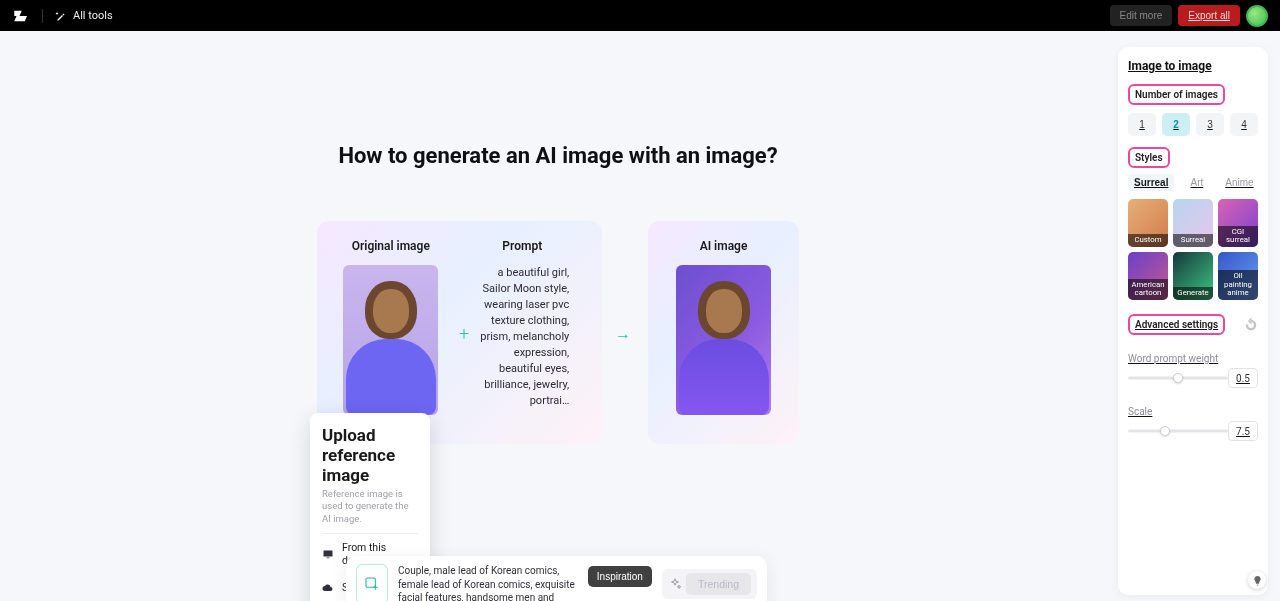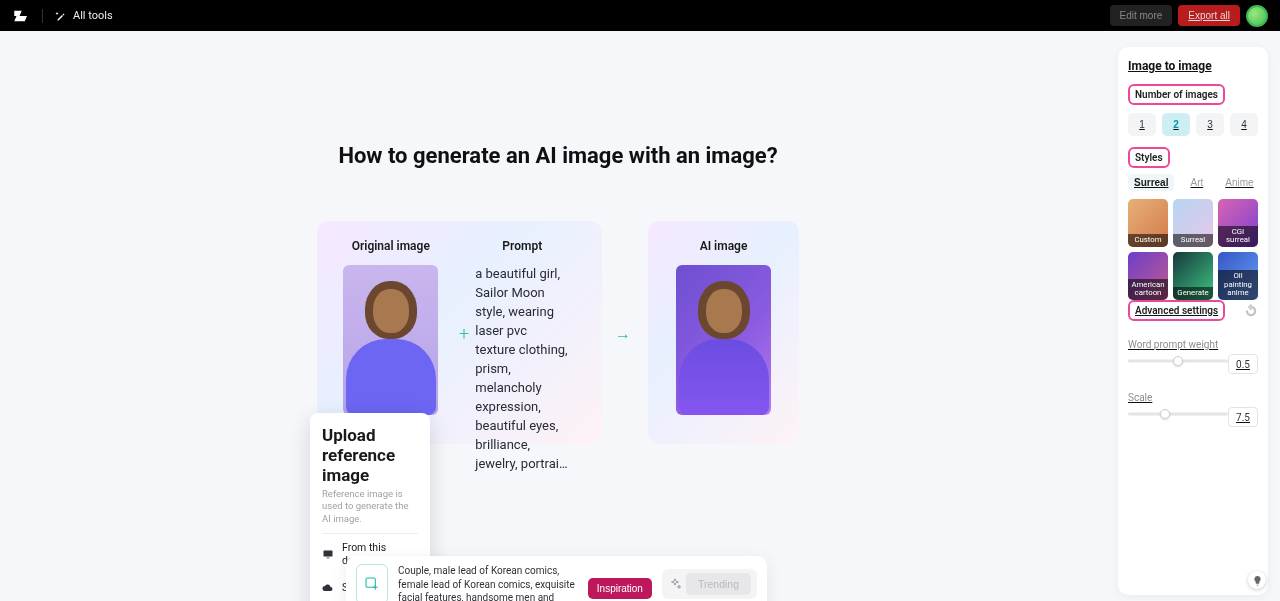--- a/index.html
+++ b/index.html
@@ -23,55 +23,55 @@
   .col { flex:1; display:flex; flex-direction:column; align-items:center; }
   .col-title { font-size:12px; font-weight:600; color:#1a1a1a; margin-bottom:12px; margin-top:4px; }
   .portrait { width:95px; height:150px; border-radius:6px; background:#b497e6; position:relative; overflow:hidden;}
   .portrait.orig { background: linear-gradient(180deg,#c9b6ee,#b6a3e8); }
   .portrait.ai   { background: linear-gradient(135deg,#6e4fd1,#8a5be0 55%,#b27bf0); }
   .head { position:absolute; top:16px; left:50%; transform:translateX(-50%); width:52px; height:58px; border-radius:48% 48% 45% 45%; background:#6a472e; }
   .head::after{content:"";position:absolute;top:8px;left:8px;width:36px;height:44px;border-radius:46%;background:#a8784f;}
   .torso{position:absolute;bottom:0;left:50%;transform:translateX(-50%);width:90px;height:76px;border-radius:40px 40px 8px 8px;background:#6c66f2;}
   .portrait.ai .torso{background:linear-gradient(180deg,#6b4de1,#8456ef);}
   .prompt-col { flex:1.1; padding-left:6px; }
-  .prompt-text { font-size:13px; line-height:1.46; color:#2b2b36; text-align:left; max-width:94px;}
+  .prompt-text { font-size:11px; line-height:1.46; color:#2b2b36; text-align:right; max-width:94px;}
   .plus { position:absolute; top:50%; left:142px; transform:translateY(-50%); color:#27c6a6; font-size:18px; font-weight:300;}
   .arrow { position:absolute; top:293px; left:615px; color:#28c0b5; font-size:16px; }
   
   .refpop { position:absolute; top:382px; left:310px; width:120px; background:#fff; border-radius:8px; box-shadow:0 6px 22px rgba(0,0,0,0.14); padding:12px 12px 6px; }
   .refpop .title { font-size:17px; font-weight:700; color:#1a1a1a; }
   .refpop .sub { font-size:9.5px; color:#a0a0a8; line-height:1.3; margin-top:3px; padding-bottom:8px; border-bottom:1px solid #eee; }
   .refpop .item { display:flex; align-items:center; gap:8px; font-size:10.5px; color:#1a1a1a; padding:7px 0; cursor:pointer;}
   .refpop svg { width:12px; height:12px; flex:0 0 12px; fill:#303038;}
   
   .promptbar { position:absolute; top:525px; left:346px; width:421px; height:56px; background:#fff; border-radius:10px; box-shadow:0 4px 18px rgba(0,0,0,.08); display:flex; align-items:flex-start; padding:8px 10px; gap:10px;}
   .thumb-btn { width:32px; height:40px; border:1px solid #b8e5df; border-radius:6px; display:flex; align-items:center; justify-content:center; color:#25b7a6; cursor:pointer; }
   .pb-text { flex:1; font-size:10px; line-height:1.35; color:#303038; }
-  .insp { background:#be185d; color:#fff; font-size:10px; border:none; border-radius:5px; padding:5px 9px; cursor:pointer; align-self:flex-start; margin-top:14px;}
+  .insp { background:#404040; color:#fff; font-size:10px; border:none; border-radius:5px; padding:5px 9px; cursor:pointer; align-self:flex-start; margin-top:2px;}
   .gen-group{display:flex;align-items:center;gap:4px;background:#f4f4f6;border-radius:6px;padding:4px 6px;align-self:center;}
   .gen-group svg{width:14px;height:14px;stroke:#7c7c86;fill:none;}
   .gen-btn{background:#e7e7ea;color:#b9b9c0;border:none;font-size:10.5px;padding:5px 12px;border-radius:5px;cursor:not-allowed;}
   .rp { position:absolute; top:47px; right:12px; width:150px; bottom:6px; background:#fff; border-radius:10px; box-shadow:0 2px 10px rgba(0,0,0,0.05); padding:12px 10px; }
   .rp { width:150px; }
   .rp { width:150px;}
   .rp-title { font-size:12px; font-weight:700; color:#111; margin-bottom:10px;}
   .redbox { border:2px solid #ec4899; border-radius:6px; padding:3px 5px; font-size:10px; font-weight:600; color:#222; display:inline-block; }
   .seg { display:flex; gap:6px; margin:8px 0 10px; }
   .seg button { flex:1; background:#f3f4f6; border:none; border-radius:5px; font-size:10px; padding:6px 0; color:#333; cursor:pointer;}
   .seg button.active { background:#cdeef2; color:#0a8fa3; font-weight:600;}
   .tabs { display:flex; gap:10px; margin:6px 0 8px;}
   .tabs button{ background:none;border:none;font-size:10px;color:#9a9aa2;cursor:pointer;padding:3px 6px;border-radius:4px;}
   .tabs button.active{background:#eef6f8;color:#1a1a1a;font-weight:600;}
   .styles-grid{display:grid;grid-template-columns:repeat(3,1fr);gap:5px;}
   .style-tile{position:relative;height:48px;border-radius:5px;overflow:hidden;cursor:pointer;}
   .style-tile .lbl{position:absolute;left:0;right:0;bottom:0;background:rgba(0,0,0,.55);color:#fff;font-size:7.8px;text-align:center;padding:2px 2px;line-height:1.1;}
-  .adv-row{display:flex;align-items:center;justify-content:space-between;margin-top:0;}
+  .adv-row{display:flex;align-items:center;justify-content:space-between;margin-top:14px;}
   .reset-ic{width:14px;height:14px;color:#c3c3ca;}
   .param-label{font-size:10px;color:#8c8c95;margin-top:18px;}
-  .slider-row{display:flex;gap:0;margin-top:4px;}
+  .slider-row{display:flex;align-items:center;gap:0;margin-top:4px;}
   .slider{flex:1;height:14px;position:relative;}
   .track{position:absolute;top:50%;left:0;right:0;height:3px;background:#e4e4e8;border-radius:2px;transform:translateY(-50%);}
   .thumb-dot{position:absolute;top:50%;width:10px;height:10px;border-radius:50%;background:#fff;border:1px solid #cdcdd2;box-shadow:0 1px 2px rgba(0,0,0,.15);transform:translate(-50%,-50%);}
   .valbox{width:30px;height:20px;border:1px solid #e3e3e7;border-radius:4px;font-size:10px;display:flex;align-items:center;justify-content:center;color:#333;background:#fff;}
   
   .help{position:absolute;right:14px;bottom:12px;width:18px;height:18px;border-radius:50%;background:#fff;box-shadow:0 1px 4px rgba(0,0,0,.2);display:flex;align-items:center;justify-content:center;font-size:11px;color:#555;cursor:pointer;}
   
   .bg0{background:linear-gradient(135deg,#e8b078,#d17a4b);}
   .bg1{background:linear-gradient(135deg,#b7d5f0,#e8c6ea);}
   .bg2{background:linear-gradient(135deg,#d964b4,#7a3fd0);}

